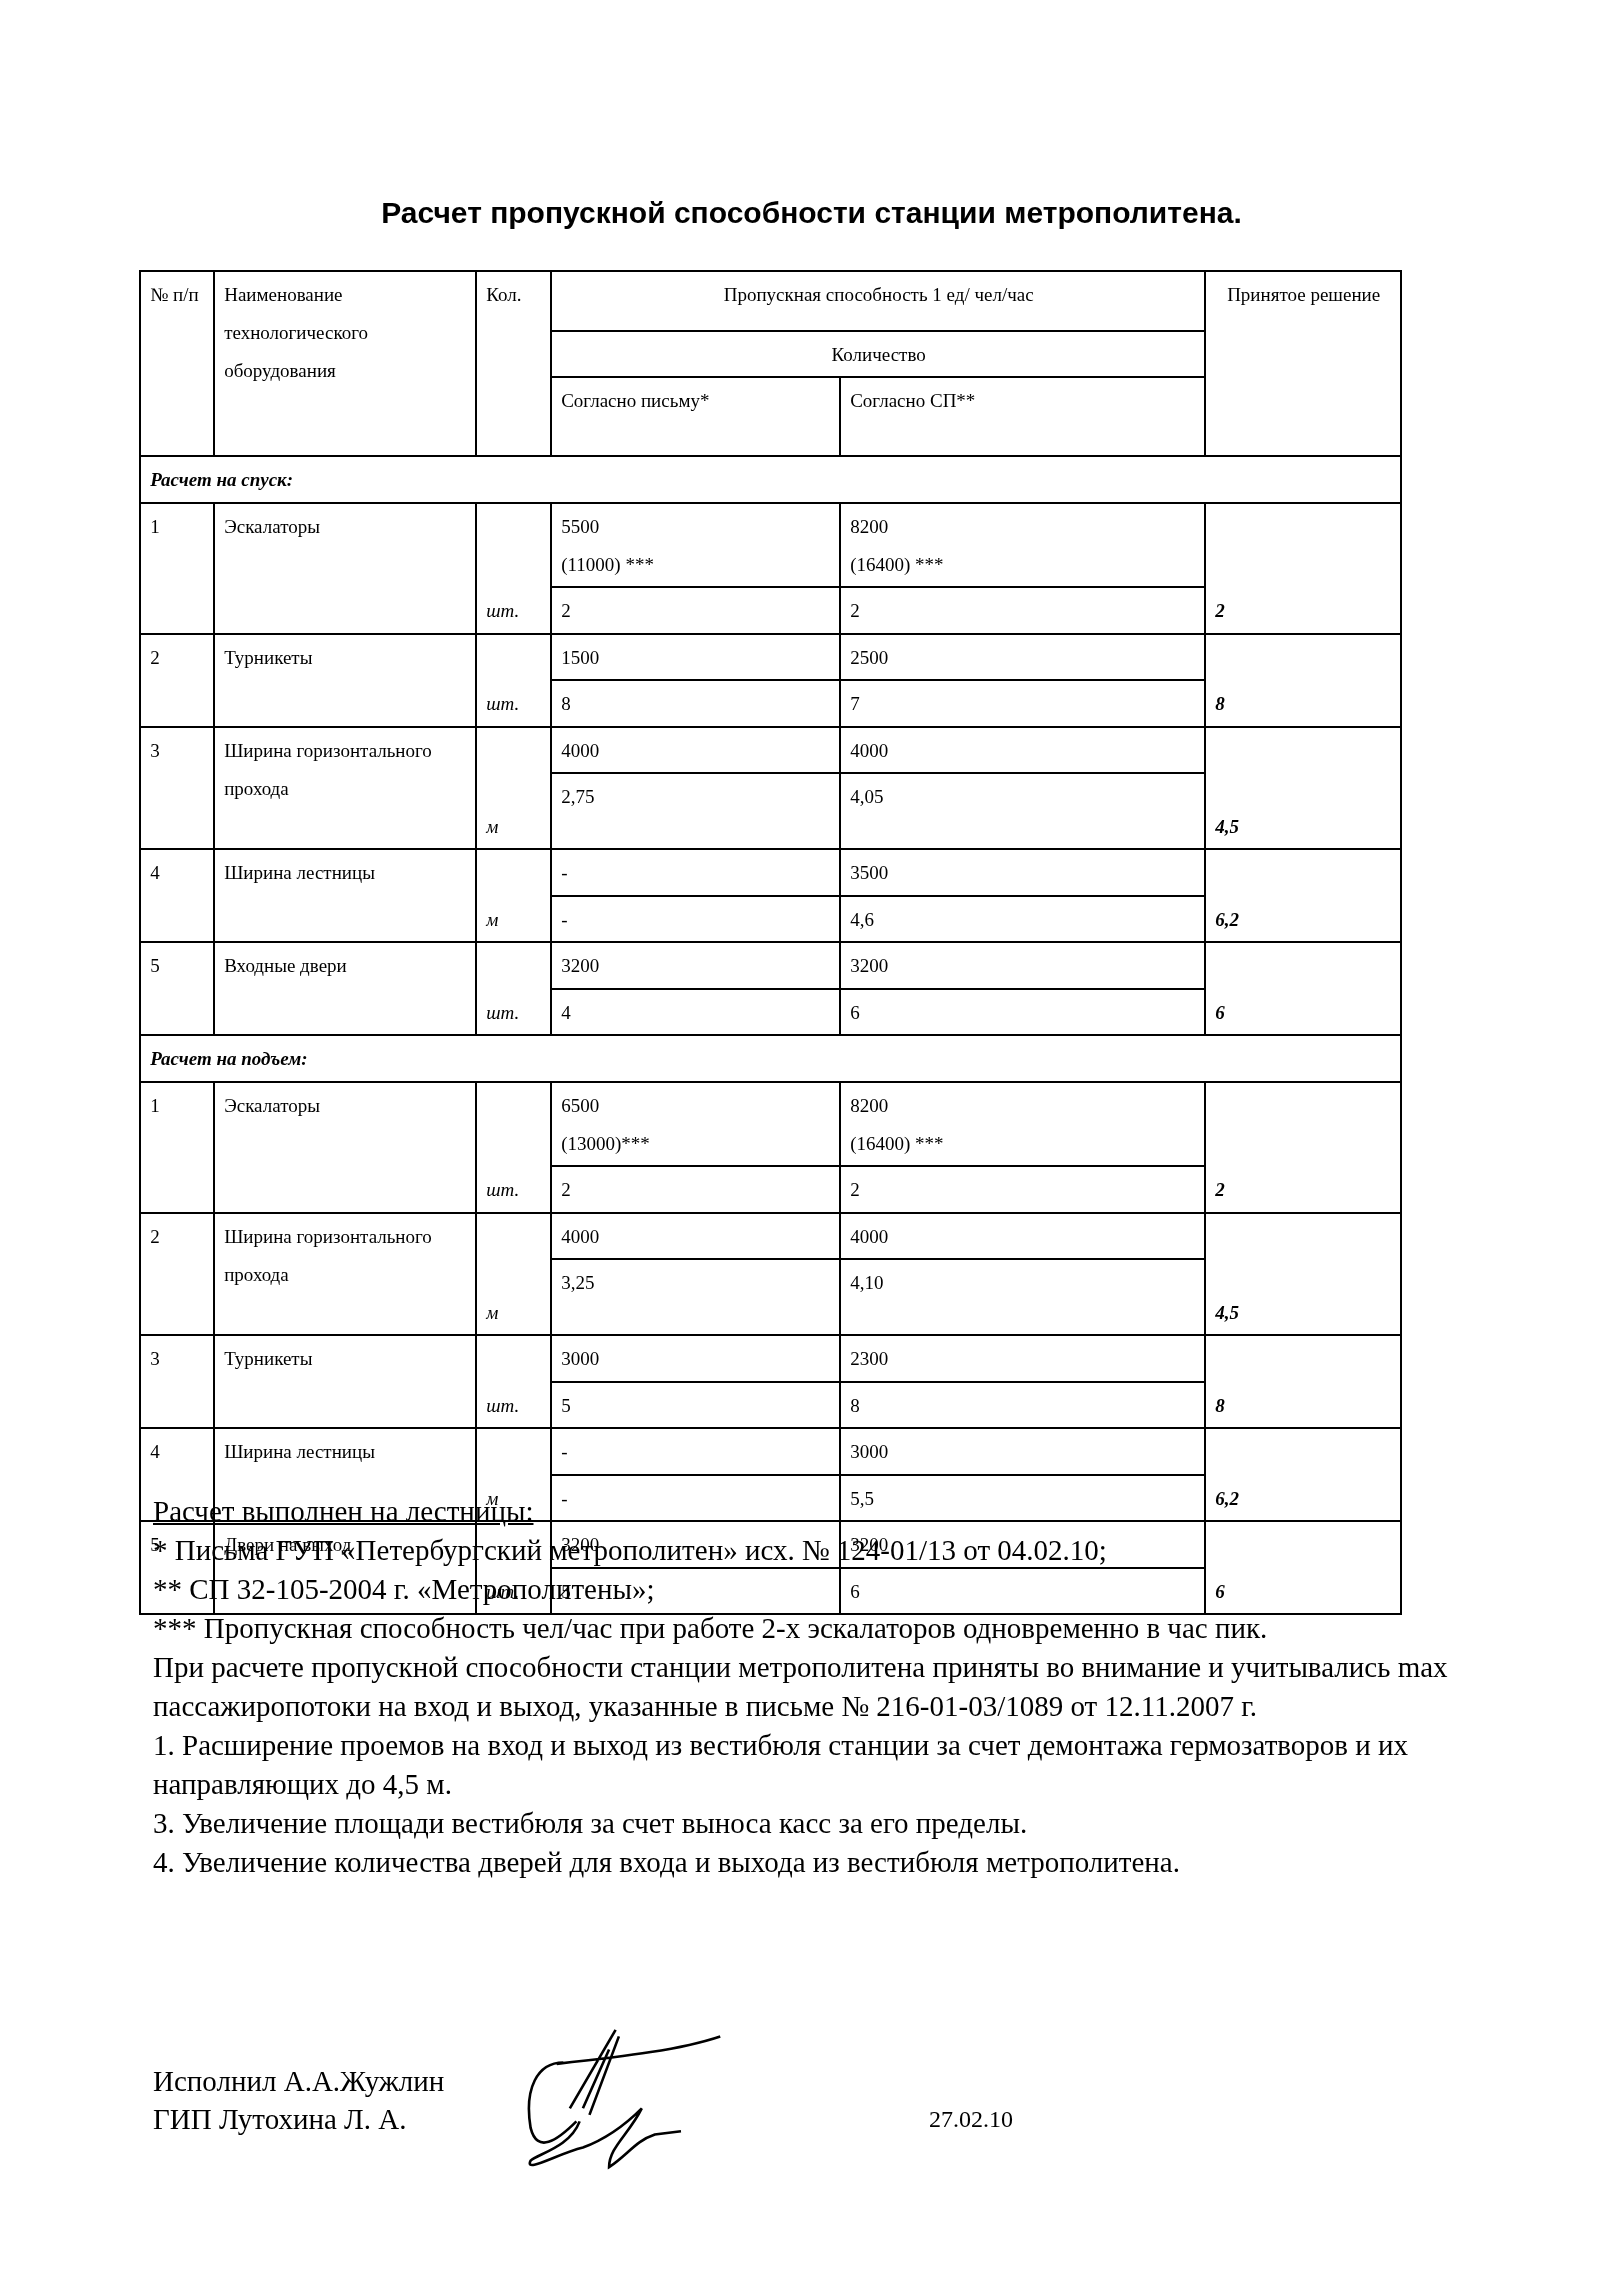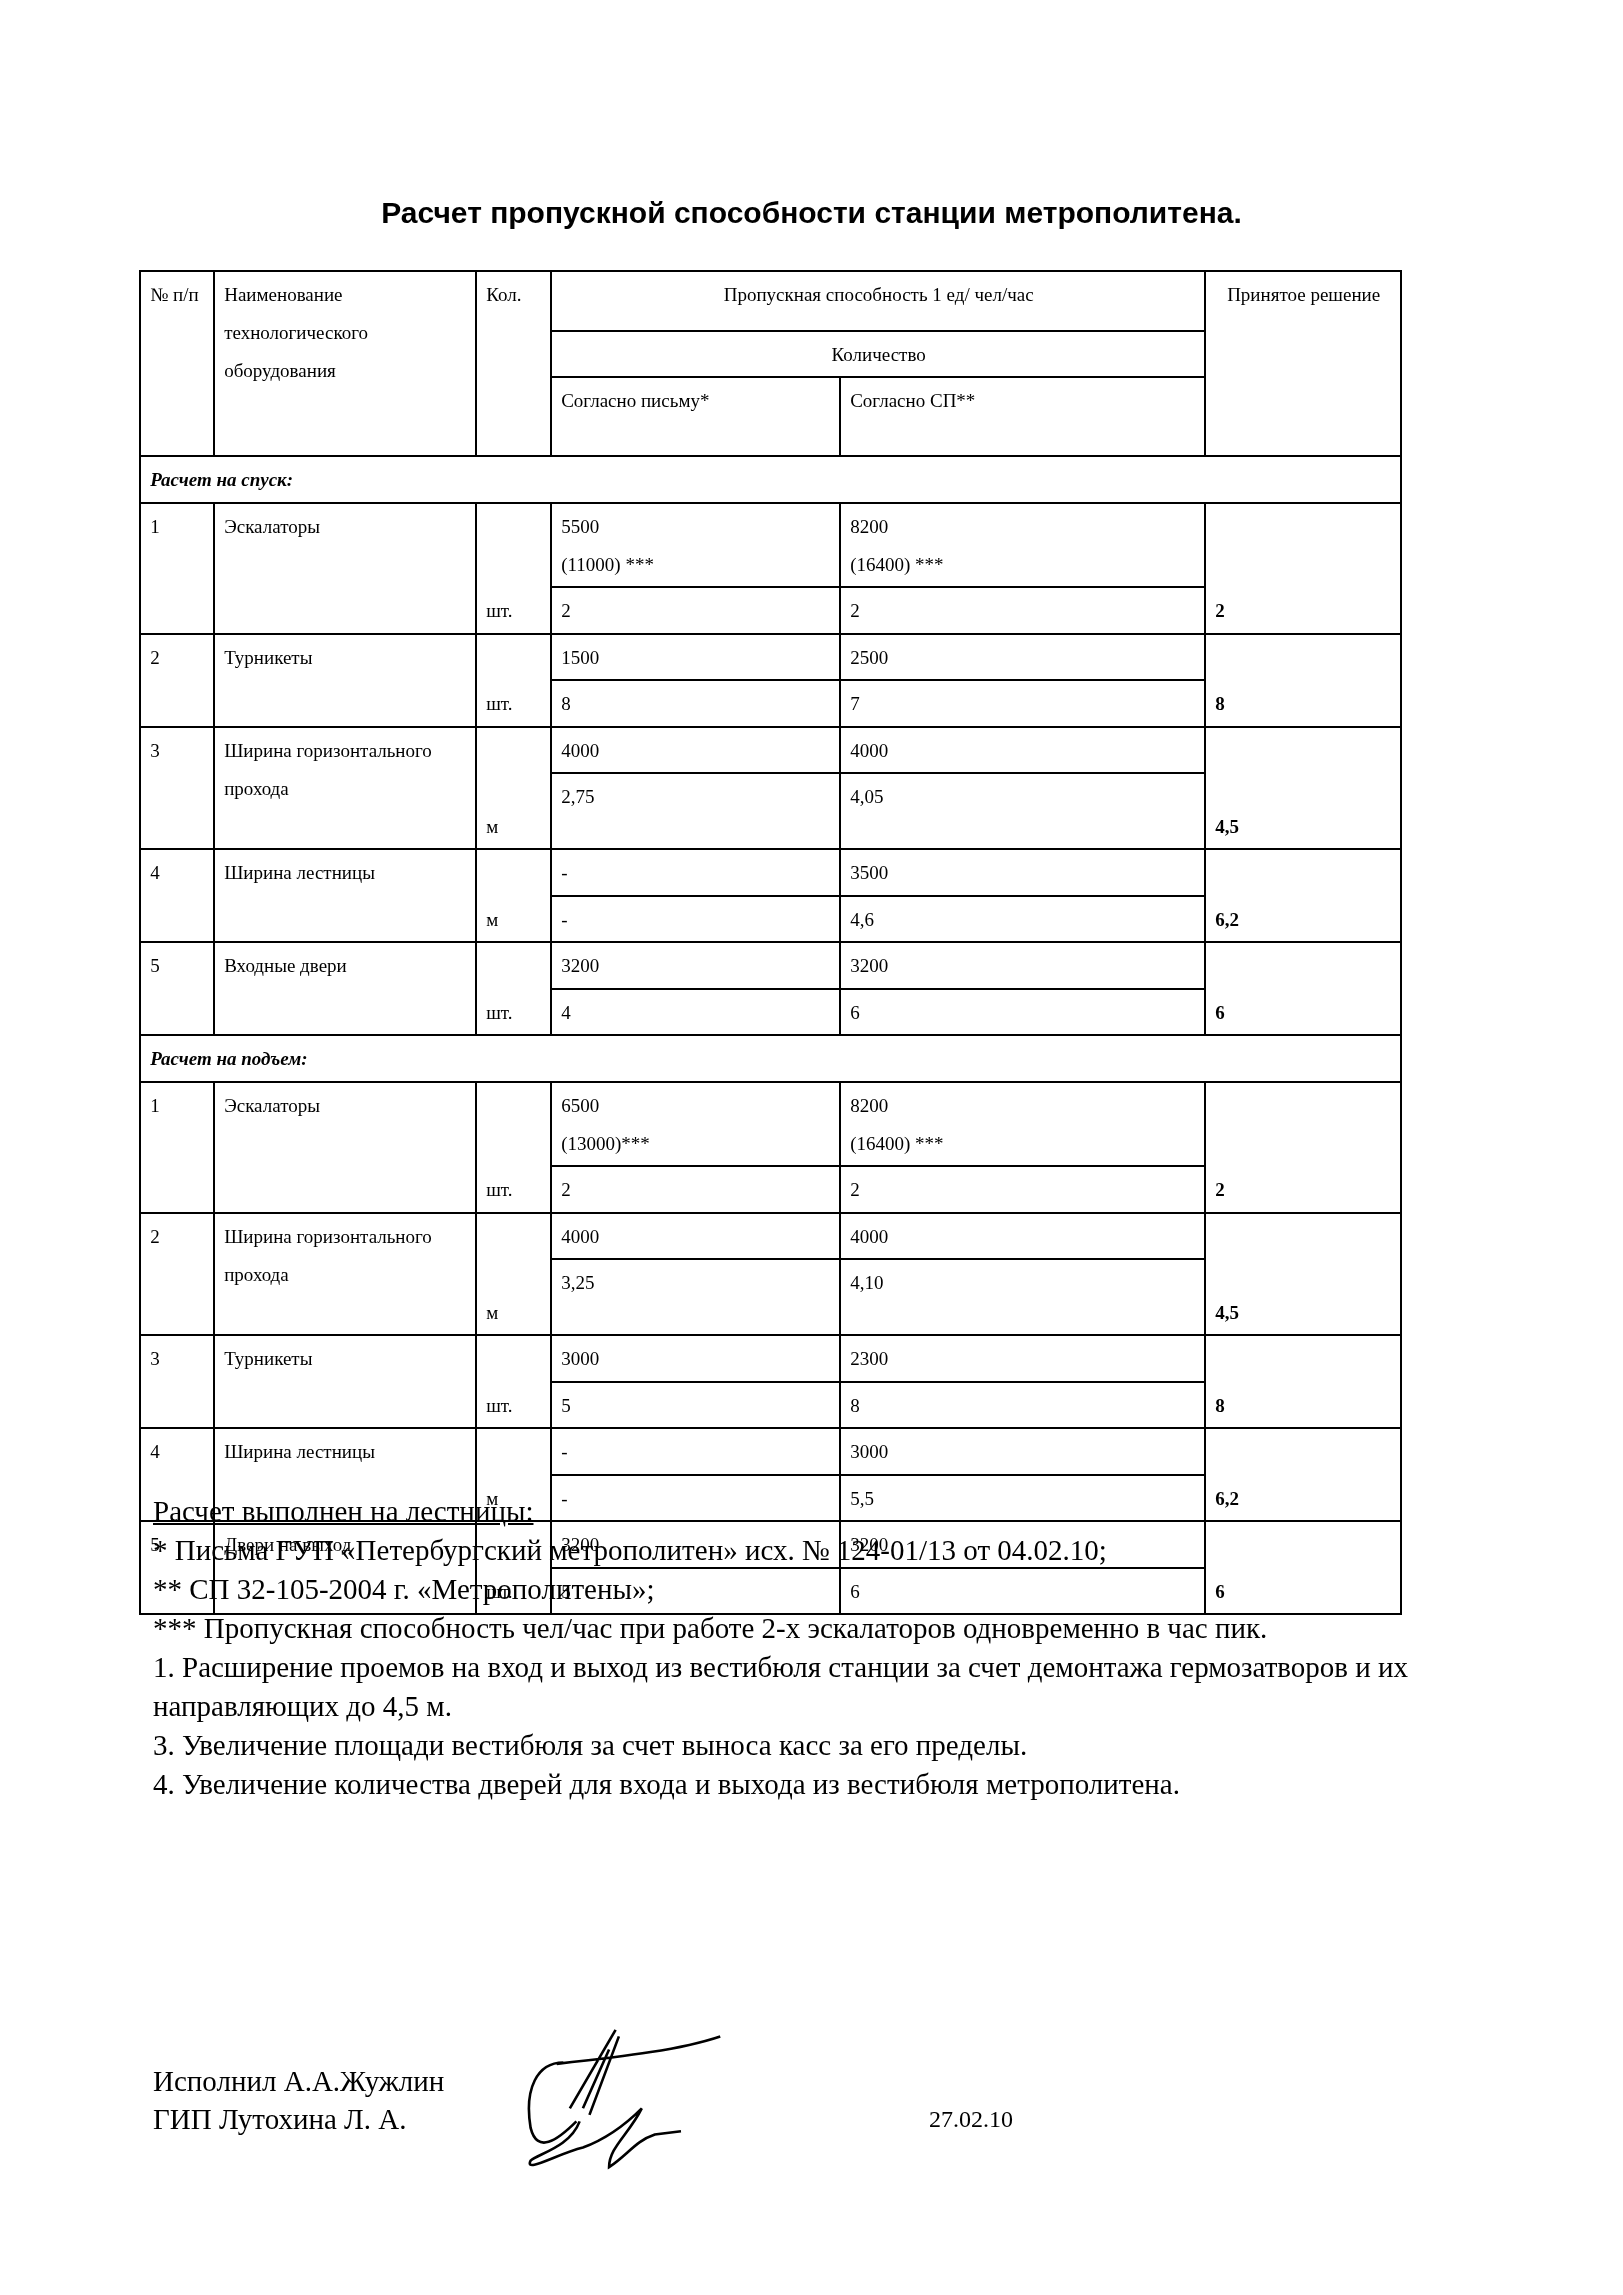--- a/index.html
+++ b/index.html
@@ -11,21 +11,21 @@
                border-collapse: collapse; font-size: 19px; line-height: 38px; table-layout: fixed; }
   table.calc td { border: 2px solid #000; vertical-align: top; padding: 3.9px 7.9px 2.6px 9.2px; }
   .c-num { width: 74px; }
   .c-name { width: 262px; }
   .c-kol { width: 75px; }
   .c-a { width: 289px; }
   .c-b { width: 365px; }
   .c-res { width: 196px; }
   .center { text-align: center; }
   .section td { font-weight: bold; font-style: italic; }
-  .bottom { vertical-align: bottom !important; }
+  .bottom { vertical-align: bottom !important; font-style: italic; }
   .bold { font-weight: bold; }
   .notes { position: absolute; top: 1492px; left: 153px; width: 1342px; font-size: 29px; line-height: 39px; }
   .notes p { margin: 0; }
   .u { text-decoration: underline; }
   .sign { position: absolute; top: 2062px; left: 153px; font-size: 29px; line-height: 38px; }
   .date { position: absolute; top: 2100px; left: 929px; font-size: 24px; line-height: 38px; }
   .sig-svg { position: absolute; top: 2023px; left: 511px; }
 </style>
 </head>
 <body>
@@ -189,20 +189,21 @@
         <td>6</td>
       </tr>
     </tbody>
 </table>
 
 <div class="notes">
   <p class="u">Расчет выполнен на лестницы:</p>
   <p>* Письма ГУП «Петербургский метрополитен» исх. № 124-01/13 от 04.02.10;</p>
   <p>** СП 32-105-2004 г. «Метрополитены»;</p>
   <p>***  Пропускная способность чел/час при работе 2-х эскалаторов одновременно в час пик.</p>
+  <p>При расчете пропускной способности станции метрополитена приняты во внимание и учитывались  max пассажиропотоки на вход и выход, указанные в письме № 216-01-03/1089 от 12.11.2007 г.</p>
   <p>1. Расширение проемов на вход и выход из вестибюля станции за счет демонтажа гермозатворов и их направляющих до 4,5 м.</p>
   <p>3. Увеличение площади вестибюля за счет выноса касс за его пределы.</p>
   <p>4. Увеличение количества дверей для входа и выхода из вестибюля метрополитена.</p>
 </div>
 
 <svg class="sig-svg" width="340" height="151" viewBox="0 0 520 230">
   <path d="M80 60 C40 60 20 100 30 160 C40 200 70 180 100 150 M90 130 L160 10 M110 130 L150 40 M120 140 L165 20 M70 62 C180 50 260 40 320 20" fill="none" stroke="#000" stroke-width="4"></path>
   <path d="M105 150 C90 190 40 200 30 210 C20 230 70 200 110 190 C150 175 180 150 200 130 C180 170 150 190 150 220 C180 200 190 180 220 170 L260 165" fill="none" stroke="#000" stroke-width="4"></path>
 </svg>
 

